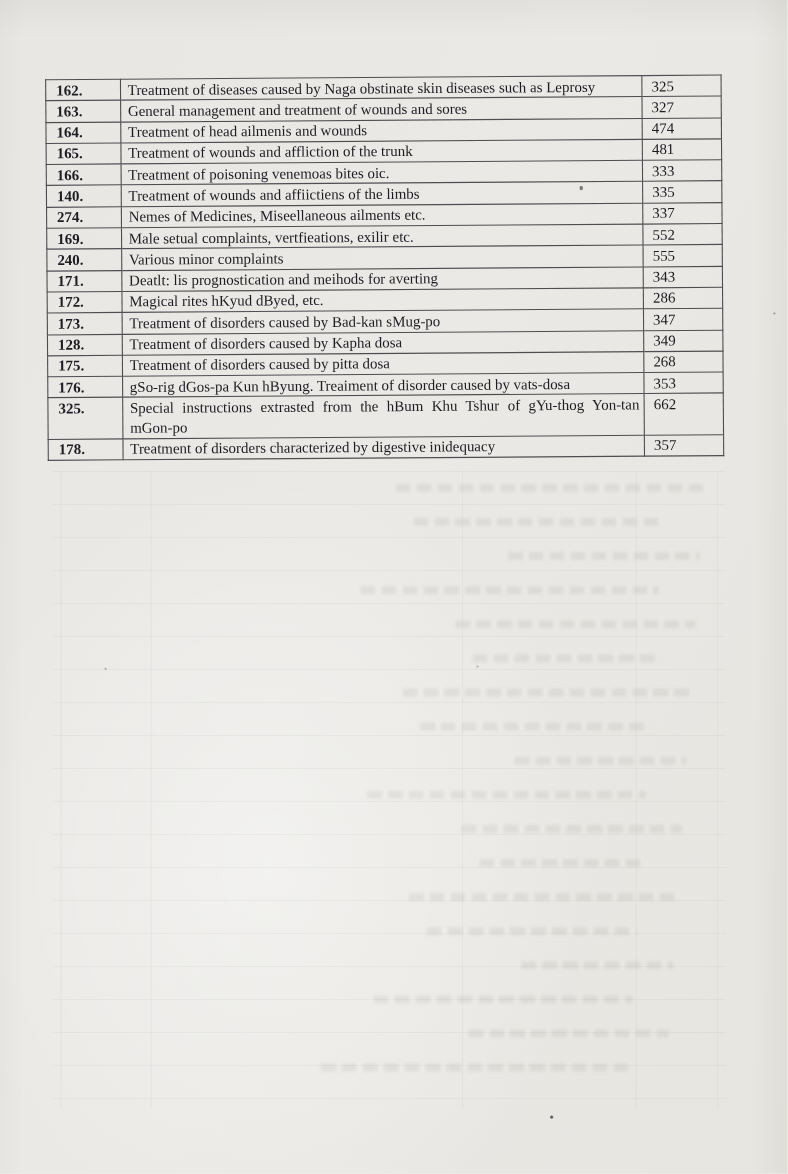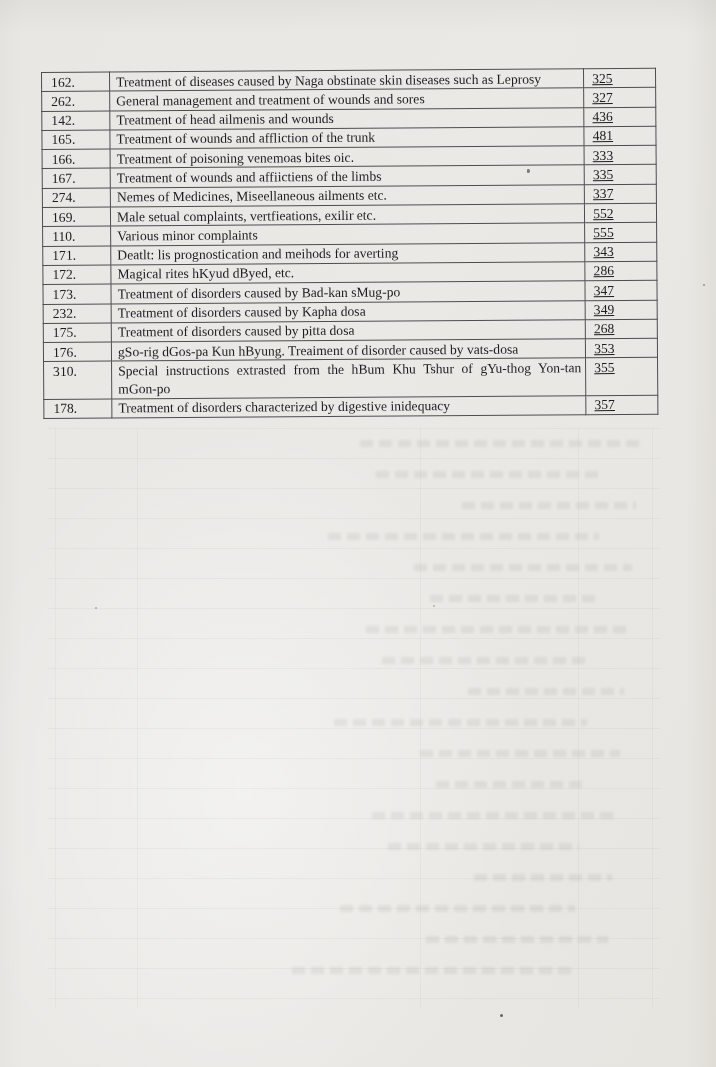--- a/index.html
+++ b/index.html
@@ -55,24 +55,24 @@
     color: var(--ink, #1c1c22);
   }
   .toc td {
     border: 1px solid var(--line, #4e4e52);
     vertical-align: top;
     height: 17.7px;
     line-height: 17.8px;
     font-size: 13.6px;
     padding: 0.5px 2px 0 2px;
   }
-  .toc td.c-no   { width: 57px;  padding-left: 9px; }
+  .toc td.c-no   { width: 57px;  padding-left: 9px; font-weight: bold; }
   .toc td.c-title{ width: 474px; padding-left: 6px; padding-right: 4px;
                    text-align: justify; text-align-last: left; -moz-text-align-last: left; }
-  .toc td.c-page { width: 62px;  padding-left: 8px; text-decoration: underline; }
+  .toc td.c-page { width: 62px;  padding-left: 8px; }
 
   
   .speck {
     position: absolute; border-radius: 50%;
     background: #4a4a4c; pointer-events: none;
   }
 </style>
 </head>
 <body>
 
@@ -106,93 +106,93 @@
     </div>
 
   <table class="toc">
     <tbody>
         <tr>
           <td class="c-no">162.</td>
           <td class="c-title">Treatment of diseases caused by Naga obstinate skin diseases such as Leprosy</td>
           <td class="c-page">325</td>
         </tr>
         <tr>
-          <td class="c-no">262.</td>
+          <td class="c-no">163.</td>
           <td class="c-title">General management and treatment of wounds and sores</td>
           <td class="c-page">327</td>
         </tr>
         <tr>
-          <td class="c-no">142.</td>
+          <td class="c-no">164.</td>
           <td class="c-title">Treatment of head ailmenis and wounds</td>
-          <td class="c-page">436</td>
+          <td class="c-page">474</td>
         </tr>
         <tr>
           <td class="c-no">165.</td>
           <td class="c-title">Treatment of wounds and affliction of the trunk</td>
           <td class="c-page">481</td>
         </tr>
         <tr>
           <td class="c-no">166.</td>
           <td class="c-title">Treatment of poisoning venemoas bites oic.</td>
           <td class="c-page">333</td>
         </tr>
         <tr>
-          <td class="c-no">167.</td>
+          <td class="c-no">140.</td>
           <td class="c-title">Treatment of wounds and affiictiens of the limbs</td>
           <td class="c-page">335</td>
         </tr>
         <tr>
           <td class="c-no">274.</td>
           <td class="c-title">Nemes of Medicines, Miseellaneous ailments etc.</td>
           <td class="c-page">337</td>
         </tr>
         <tr>
           <td class="c-no">169.</td>
           <td class="c-title">Male setual complaints, vertfieations, exilir etc.</td>
           <td class="c-page">552</td>
         </tr>
         <tr>
-          <td class="c-no">110.</td>
+          <td class="c-no">240.</td>
           <td class="c-title">Various minor complaints</td>
           <td class="c-page">555</td>
         </tr>
         <tr>
           <td class="c-no">171.</td>
           <td class="c-title">Deatlt: lis prognostication and meihods for averting</td>
           <td class="c-page">343</td>
         </tr>
         <tr>
           <td class="c-no">172.</td>
           <td class="c-title">Magical rites hKyud dByed, etc.</td>
           <td class="c-page">286</td>
         </tr>
         <tr>
           <td class="c-no">173.</td>
           <td class="c-title">Treatment of disorders caused by Bad-kan sMug-po</td>
           <td class="c-page">347</td>
         </tr>
         <tr>
-          <td class="c-no">232.</td>
+          <td class="c-no">128.</td>
           <td class="c-title">Treatment of disorders caused by Kapha dosa</td>
           <td class="c-page">349</td>
         </tr>
         <tr>
           <td class="c-no">175.</td>
           <td class="c-title">Treatment of disorders caused by pitta dosa</td>
           <td class="c-page">268</td>
         </tr>
         <tr>
           <td class="c-no">176.</td>
           <td class="c-title">gSo-rig dGos-pa Kun hByung. Treaiment of disorder caused by vats-dosa</td>
           <td class="c-page">353</td>
         </tr>
         <tr>
-          <td class="c-no">310.</td>
+          <td class="c-no">325.</td>
           <td class="c-title">Special instructions extrasted from the hBum Khu Tshur of gYu-thog Yon-tan mGon-po</td>
-          <td class="c-page">355</td>
+          <td class="c-page">662</td>
         </tr>
         <tr>
           <td class="c-no">178.</td>
           <td class="c-title">Treatment of disorders characterized by digestive inidequacy</td>
           <td class="c-page">357</td>
         </tr>
       </tbody>
   </table>
 
   <div class="speck" style="left:527px; top:169px; width:3px; height:4px; opacity:.7; border-radius:40% 60% 60% 40%;"></div>

